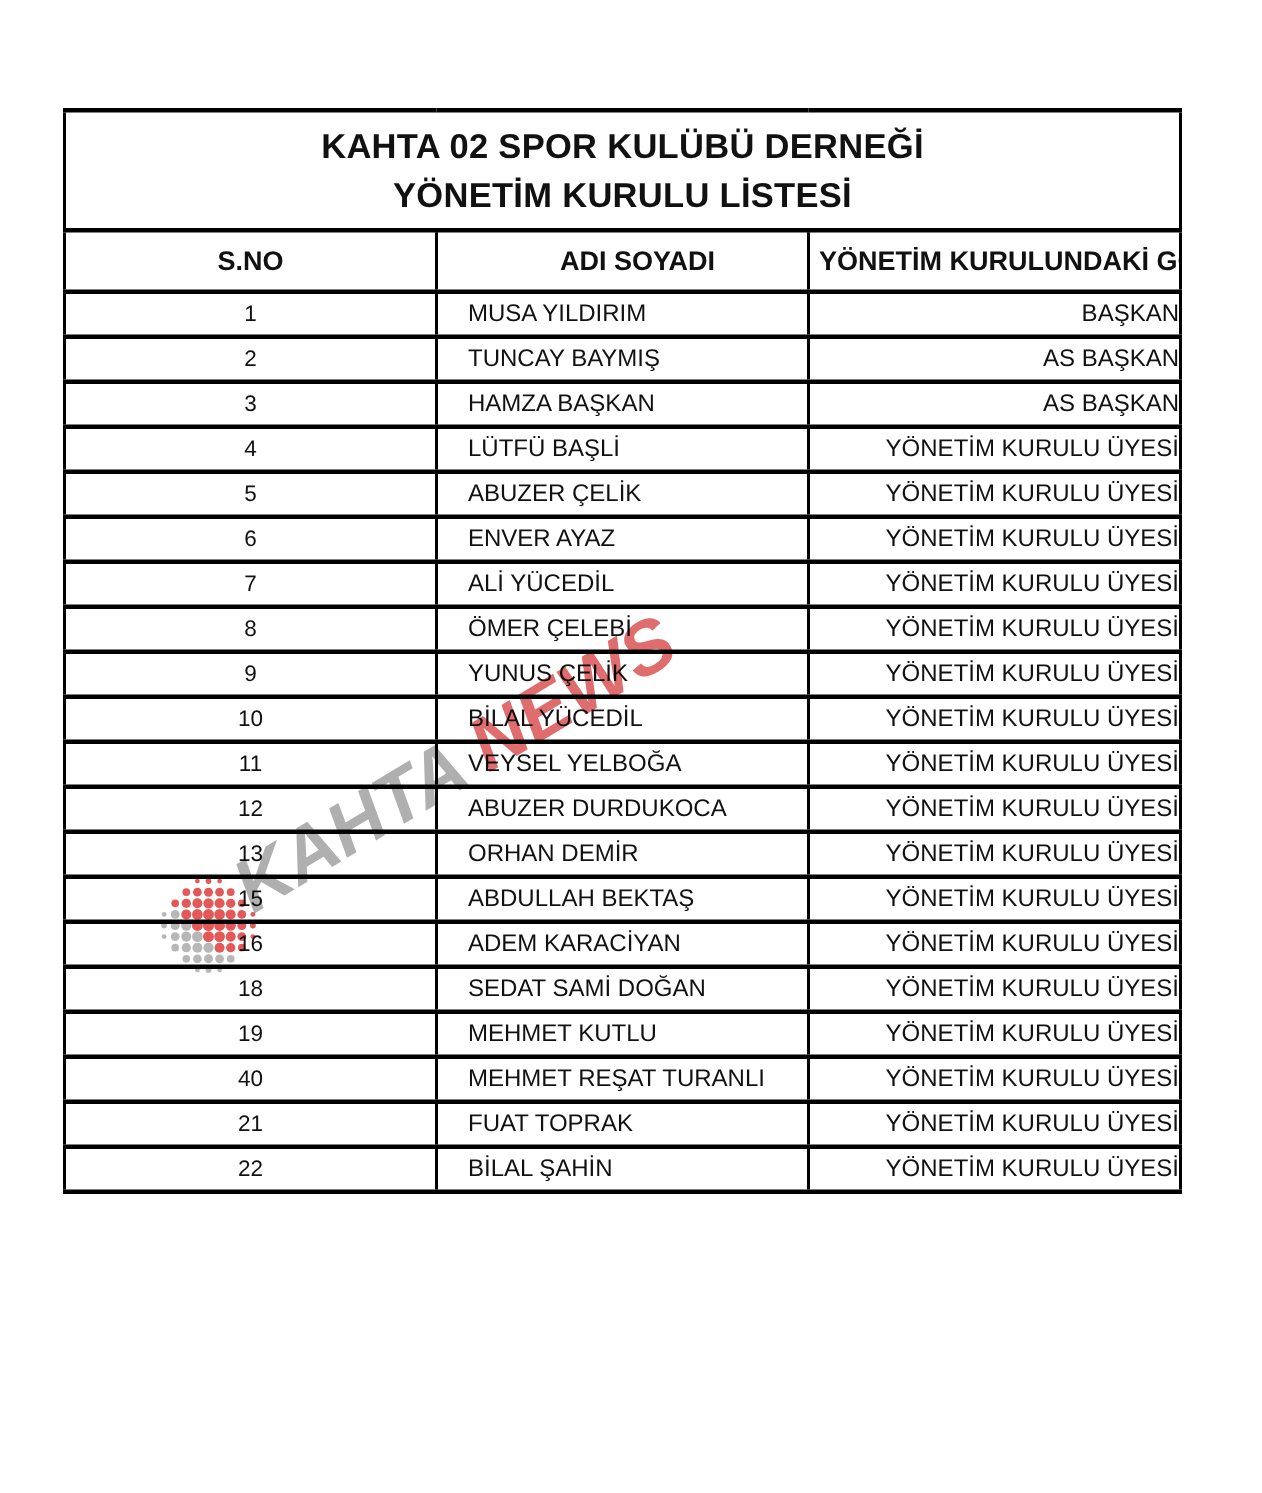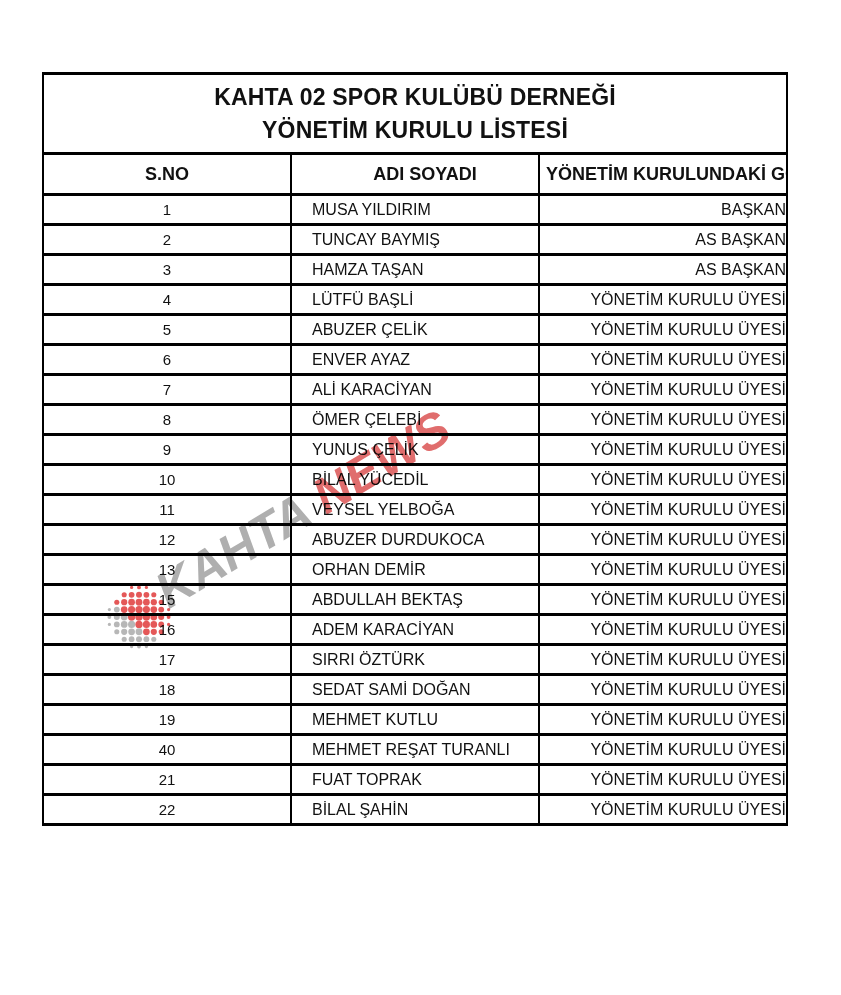--- a/index.html
+++ b/index.html
@@ -109,41 +109,41 @@
         <td class="col-name">MUSA YILDIRIM</td>
         <td class="col-role">BAŞKAN</td>
       </tr>
       <tr>
         <td class="col-no">2</td>
         <td class="col-name">TUNCAY BAYMIŞ</td>
         <td class="col-role">AS BAŞKAN</td>
       </tr>
       <tr>
         <td class="col-no">3</td>
-        <td class="col-name">HAMZA TAŞAN</td>
+        <td class="col-name">HAMZA BAŞKAN</td>
         <td class="col-role">AS BAŞKAN</td>
       </tr>
       <tr>
         <td class="col-no">4</td>
         <td class="col-name">LÜTFÜ BAŞLİ</td>
         <td class="col-role">YÖNETİM KURULU ÜYESİ</td>
       </tr>
       <tr>
         <td class="col-no">5</td>
         <td class="col-name">ABUZER ÇELİK</td>
         <td class="col-role">YÖNETİM KURULU ÜYESİ</td>
       </tr>
       <tr>
         <td class="col-no">6</td>
         <td class="col-name">ENVER AYAZ</td>
         <td class="col-role">YÖNETİM KURULU ÜYESİ</td>
       </tr>
       <tr>
         <td class="col-no">7</td>
-        <td class="col-name">ALİ KARACİYAN</td>
+        <td class="col-name">ALİ YÜCEDİL</td>
         <td class="col-role">YÖNETİM KURULU ÜYESİ</td>
       </tr>
       <tr>
         <td class="col-no">8</td>
         <td class="col-name">ÖMER ÇELEBİ</td>
         <td class="col-role">YÖNETİM KURULU ÜYESİ</td>
       </tr>
       <tr>
         <td class="col-no">9</td>
         <td class="col-name">YUNUS ÇELİK</td>
@@ -170,25 +170,20 @@
         <td class="col-role">YÖNETİM KURULU ÜYESİ</td>
       </tr>
       <tr>
         <td class="col-no">15</td>
         <td class="col-name">ABDULLAH BEKTAŞ</td>
         <td class="col-role">YÖNETİM KURULU ÜYESİ</td>
       </tr>
       <tr>
         <td class="col-no">16</td>
         <td class="col-name">ADEM KARACİYAN</td>
-        <td class="col-role">YÖNETİM KURULU ÜYESİ</td>
-      </tr>
-      <tr>
-        <td class="col-no">17</td>
-        <td class="col-name">SIRRI ÖZTÜRK</td>
         <td class="col-role">YÖNETİM KURULU ÜYESİ</td>
       </tr>
       <tr>
         <td class="col-no">18</td>
         <td class="col-name">SEDAT SAMİ DOĞAN</td>
         <td class="col-role">YÖNETİM KURULU ÜYESİ</td>
       </tr>
       <tr>
         <td class="col-no">19</td>
         <td class="col-name">MEHMET KUTLU</td>

